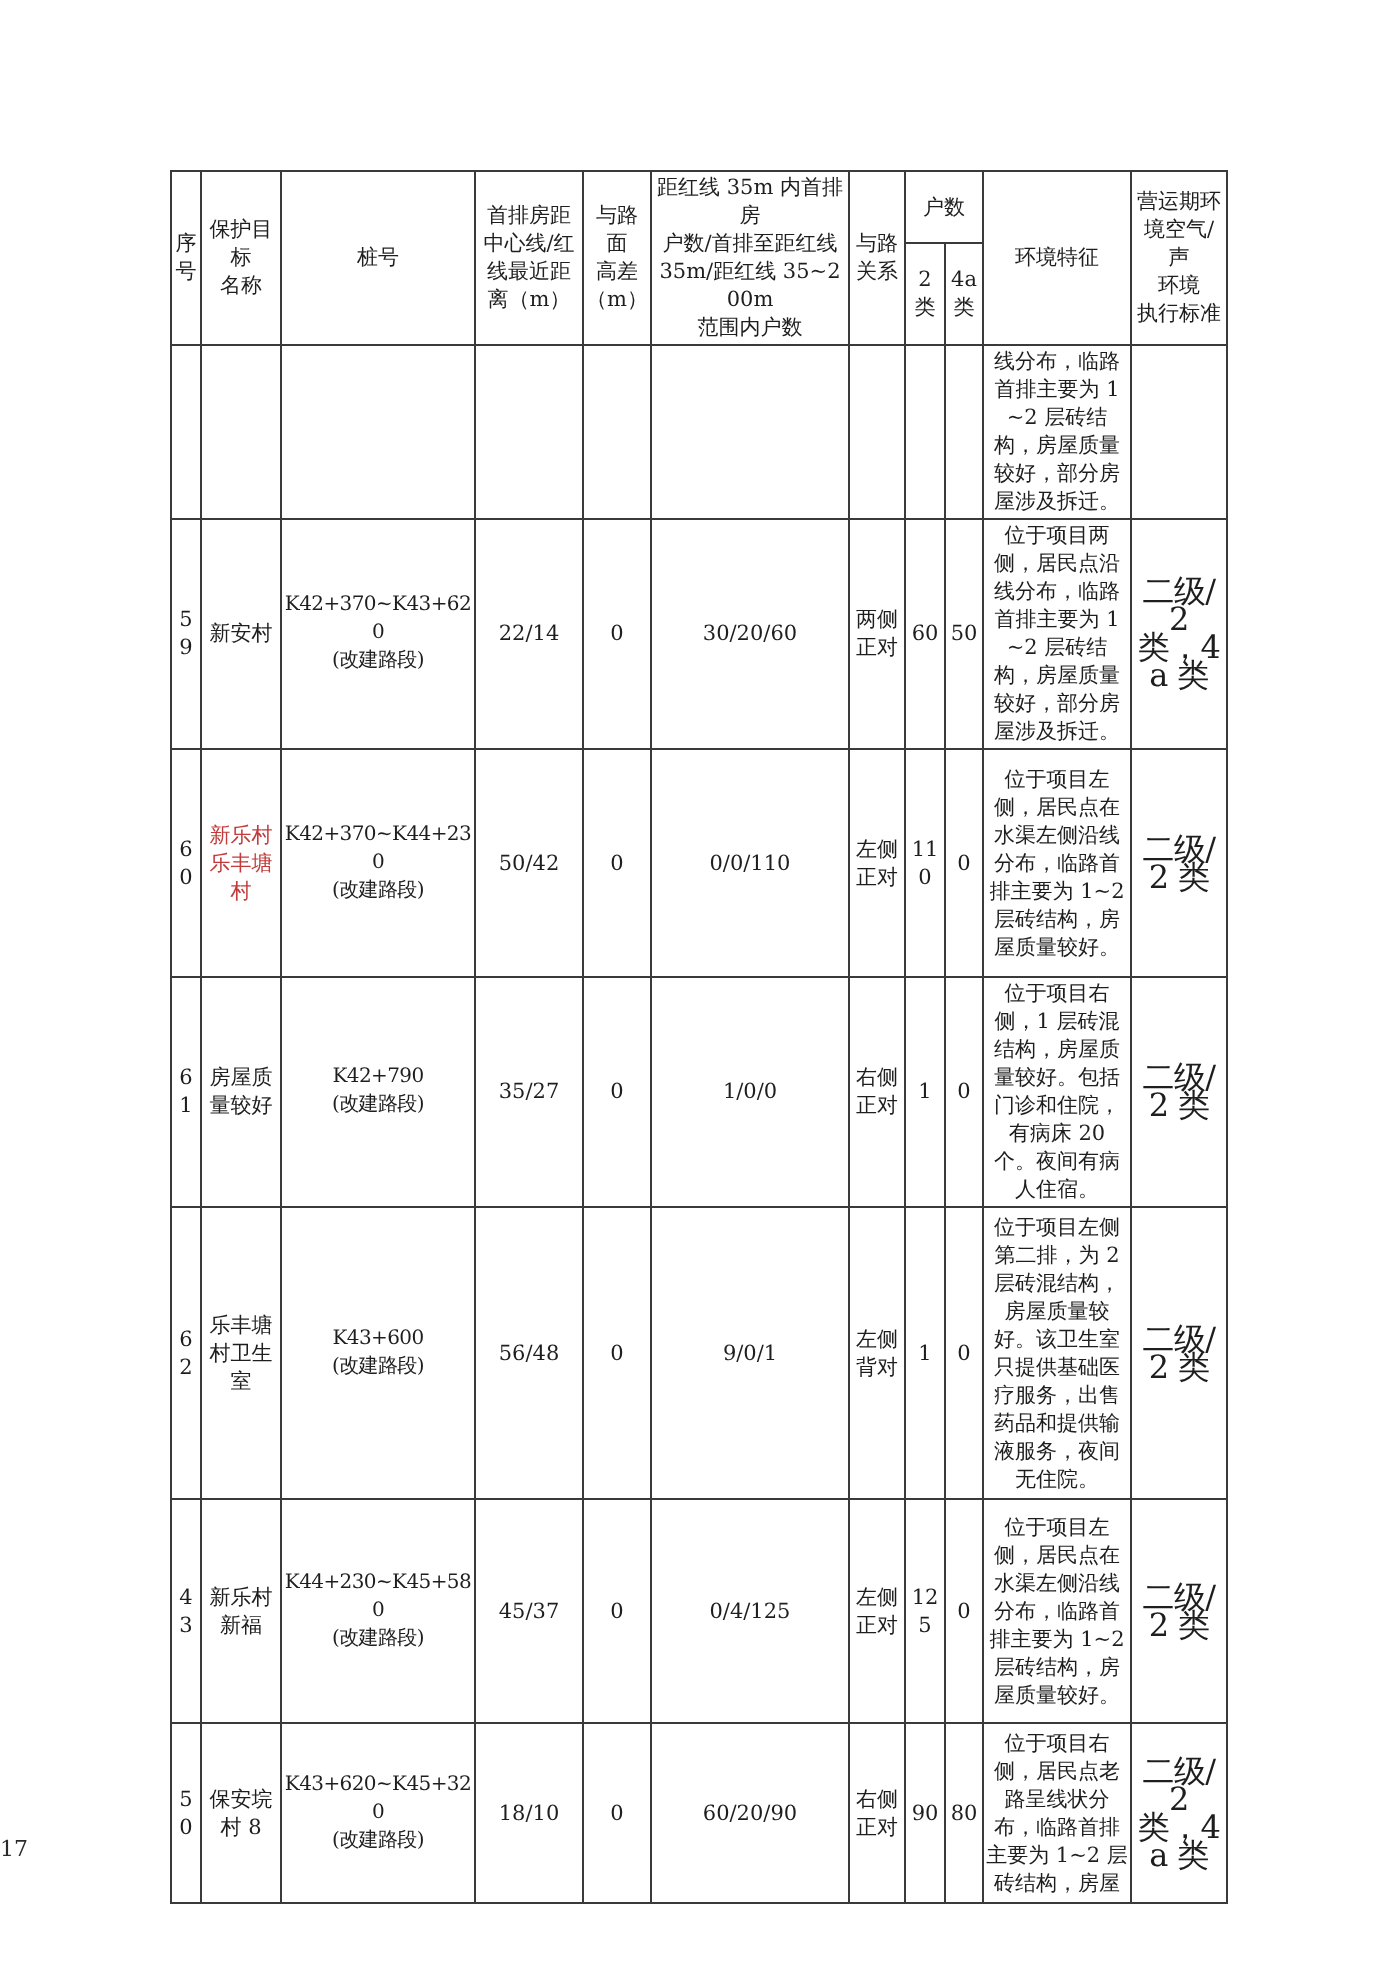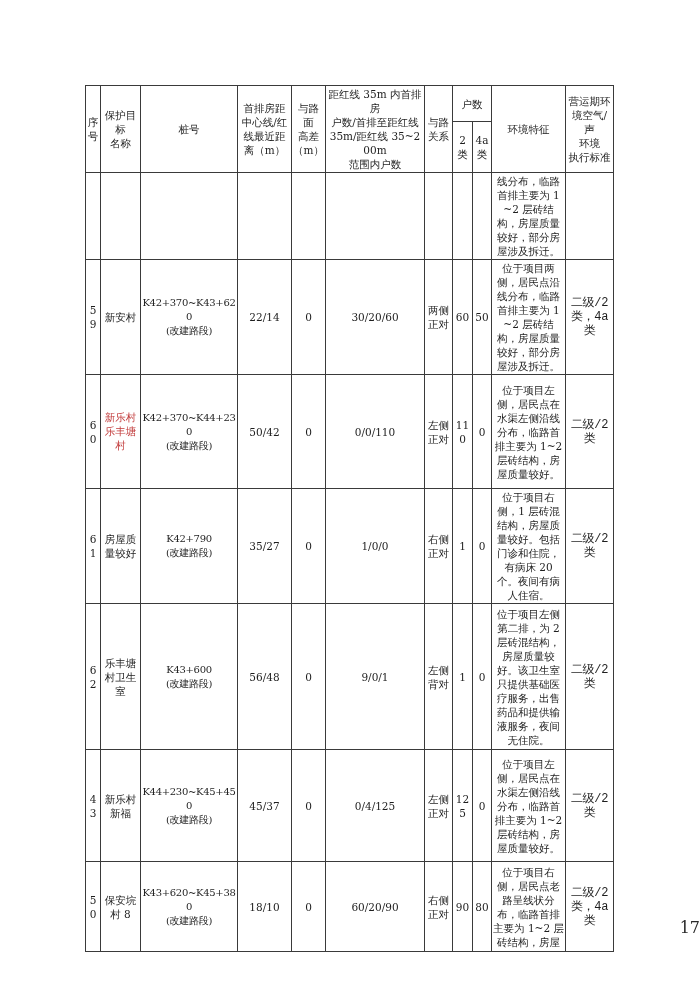--- a/index.html
+++ b/index.html
@@ -35,27 +35,27 @@
   tr.hrow2 { height: 38px; }
   tr.r0 { height: 82px; margin-top: 44px; }
   tr.r1 { height: 106px; }
   tr.r2 { height: 114px; }
   tr.r3 { height: 108px; }
   tr.r4 { height: 146px; }
   tr.r5 { height: 112px; }
   tr.r6 { height: 90px; }
 
   td.stake { font-size: 10px; letter-spacing: -0.3px; text-align: center; }
-  td.std   { font-size: 12px; letter-spacing: -0.3px; font-family: Liberation Mono, monospace; }
-  td.red   { color: var(--red-name, #c23b3b); font-family: Liberation Serif, serif; }
+  td.std   { font-size: 16px; letter-spacing: -0.3px; }
+  td.red   { color: var(--red-name, #c23b3b); }
 
   .pageno {
     position: absolute; left: 0; top: 918px;
-    width: 100%; text-align: right;
-    font-size: 16px; color: #2a2a2a;
+    width: 100%; text-align: left;
+    font-size: 11px; color: #2a2a2a;
   }
 </style>
 </head>
 <body>
 
 <div class="page">
 
   <table class="report">
     <colgroup>
       <col style="width:15px">
@@ -168,35 +168,35 @@
         <td>9/0/1</td>
         <td>左侧背对</td>
         <td>1</td>
         <td>0</td>
         <td>位于项目左侧第二排，为 2 层砖混结构，房屋质量较好。该卫生室只提供基础医疗服务，出售药品和提供输液服务，夜间无住院。</td>
         <td class="std">二级/2 类</td>
       </tr>
       <tr class="r5">
         <td>43</td>
         <td>新乐村新福</td>
-        <td class="stake">K44+230~K45+450
+        <td class="stake">K44+230~K45+580
 (改建路段)</td>
         <td>45/37</td>
         <td>0</td>
         <td>0/4/125</td>
         <td>左侧正对</td>
         <td>125</td>
         <td>0</td>
         <td>位于项目左侧，居民点在水渠左侧沿线分布，临路首排主要为 1~2 层砖结构，房屋质量较好。</td>
         <td class="std">二级/2 类</td>
       </tr>
       <tr class="r6">
         <td>50</td>
         <td>保安垸村 8</td>
-        <td class="stake">K43+620~K45+380
+        <td class="stake">K43+620~K45+320
 (改建路段)</td>
         <td>18/10</td>
         <td>0</td>
         <td>60/20/90</td>
         <td>右侧正对</td>
         <td>90</td>
         <td>80</td>
         <td>位于项目右侧，居民点老路呈线状分布，临路首排主要为 1~2 层砖结构，房屋</td>
         <td class="std">二级/2 类，4a 类</td>
       </tr>

